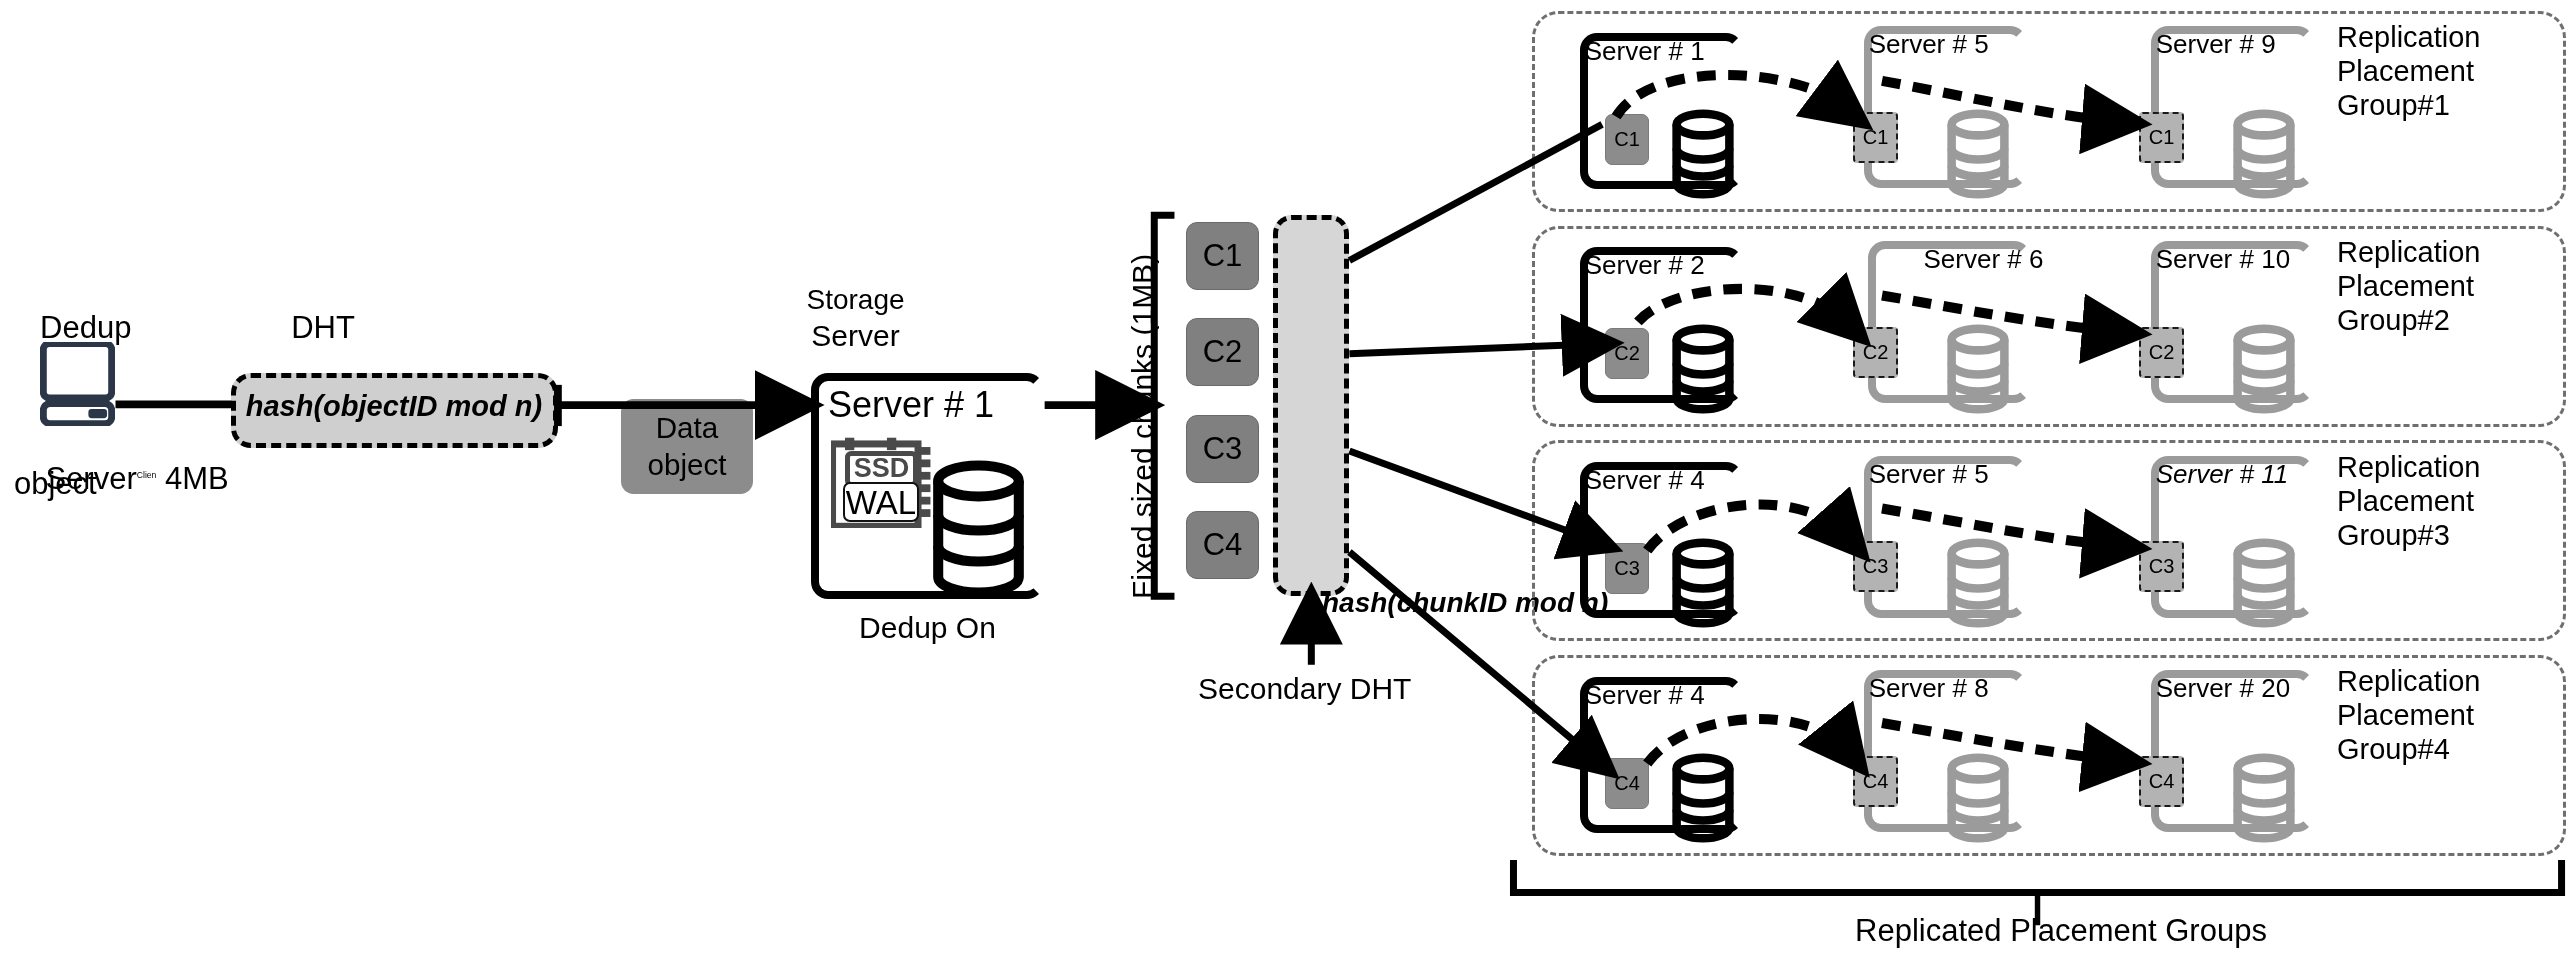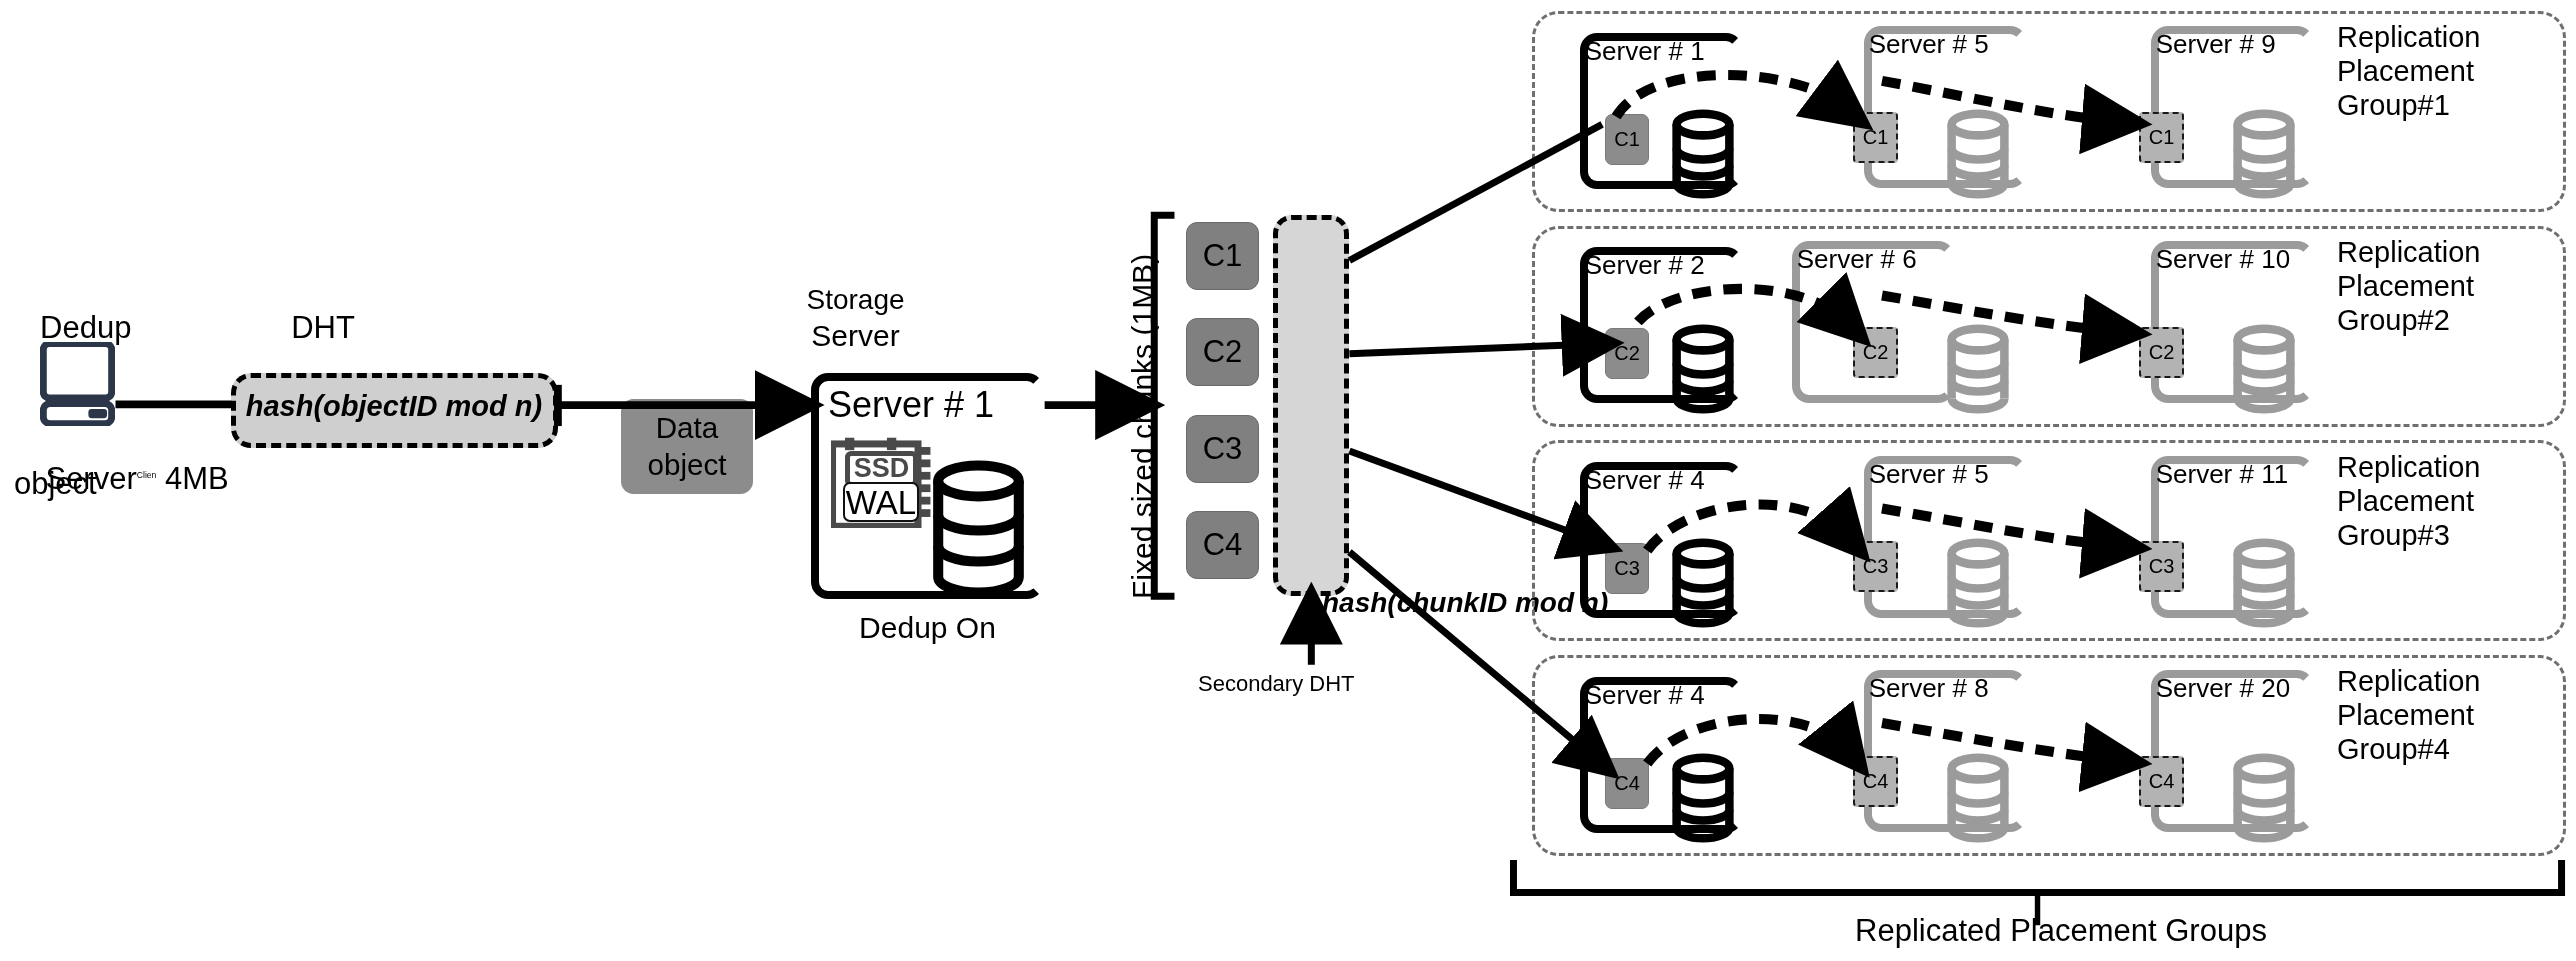--- a/index.html
+++ b/index.html
@@ -152,21 +152,21 @@
 
   <div class="vtext" style="left:1126px;top:599px;font-size:30px;font-style:normal;font-weight:normal;transform:rotate(-90deg);">Fixed sized chunks (1MB)</div>
 
   <div class="chunk" style="left:1186px;top:222px;width:73px;height:68px;">C1</div>
   <div class="chunk" style="left:1186px;top:318px;width:73px;height:68px;">C2</div>
   <div class="chunk" style="left:1186px;top:415px;width:73px;height:68px;">C3</div>
   <div class="chunk" style="left:1186px;top:511px;width:73px;height:68px;">C4</div>
 
   <div class="dht-vert" style="left:1273px;top:215px;width:76px;height:381px;"></div>
   <div class="vtext" style="left:1322px;top:587px;font-size:28px;">hash(chunkID mod n)</div>
-  <div class="txt" style="left:1198px;top:672px;font-size:22px;">Secondary DHT</div>
+  <div class="txt" style="left:1198px;top:672px;font-size:30px;">Secondary DHT</div>
 
   <div class="grp" style="left:1532px;top:11px;width:1034px;height:201px;"></div>
 
   <div class="srv" style="left:1580px;top:33px;width:163px;height:156px;">
     <div class="shell"></div>
     <div class="label">Server # 1</div>
   </div>
   <div class="rchunk primary" style="left:1605px;top:114px;width:44px;height:51px;">C1</div>
   <div class="cyl" style="left:1671px;top:109px;">
     <svg width="64" height="90" viewBox="0 0 82 116">
@@ -236,21 +236,21 @@
       <ellipse cx="41" cy="20" rx="34" ry="14"></ellipse>
           <path d="M7,20 L7,96"></path>
           <path d="M75,20 L75,96"></path>
       <path d="M7,96 A34,14 0 0 0 75,96"></path>
           <path d="M7,51 A34,14 0 0 0 75,51"></path>
           <path d="M7,73 A34,14 0 0 0 75,73"></path>
     </g>
       </svg>
   </div>
 
-  <div class="srv gray" style="left:1792px;top:241px;width:163px;height:162px;">
+  <div class="srv gray" style="left:1868px;top:241px;width:163px;height:162px;text-align:right;">
     <div class="shell"></div>
     <div class="label">Server # 6</div>
   </div>
   <div class="rchunk replica" style="left:1853px;top:327px;width:45px;height:51px;">C2</div>
   <div class="cyl" style="left:1946px;top:324px;">
     <svg width="64" height="90" viewBox="0 0 82 116">
         <g fill="none" stroke="#9b9b9b" stroke-width="11">
       <ellipse cx="41" cy="20" rx="34" ry="14"></ellipse>
           <path d="M7,20 L7,96"></path>
           <path d="M75,20 L75,96"></path>
@@ -316,21 +316,21 @@
       <ellipse cx="41" cy="20" rx="34" ry="14"></ellipse>
           <path d="M7,20 L7,96"></path>
           <path d="M75,20 L75,96"></path>
       <path d="M7,96 A34,14 0 0 0 75,96"></path>
           <path d="M7,51 A34,14 0 0 0 75,51"></path>
           <path d="M7,73 A34,14 0 0 0 75,73"></path>
     </g>
       </svg>
   </div>
 
-  <div class="srv gray" style="left:2151px;top:456px;width:163px;height:162px;">
+  <div class="srv gray" style="left:2151px;top:456px;width:163px;height:162px;font-style:italic;">
     <div class="shell"></div>
     <div class="label">Server # 11</div>
   </div>
   <div class="rchunk replica" style="left:2139px;top:541px;width:45px;height:51px;">C3</div>
   <div class="cyl" style="left:2232px;top:538px;">
     <svg width="64" height="90" viewBox="0 0 82 116">
         <g fill="none" stroke="#9b9b9b" stroke-width="11">
       <ellipse cx="41" cy="20" rx="34" ry="14"></ellipse>
           <path d="M7,20 L7,96"></path>
           <path d="M75,20 L75,96"></path>

